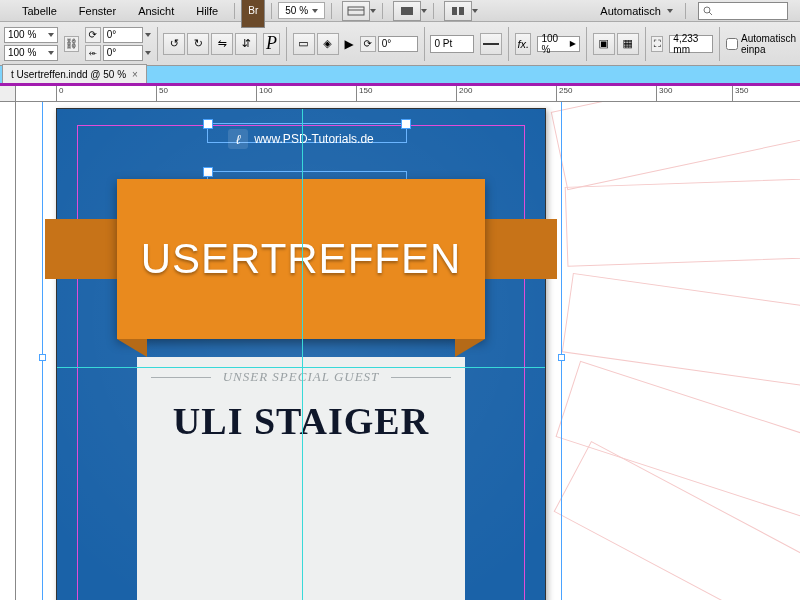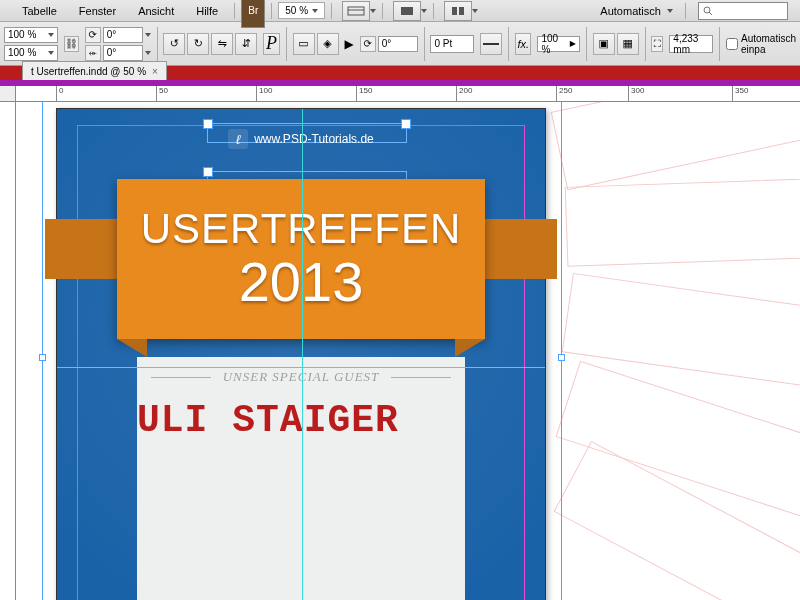--- a/index.html
+++ b/index.html
@@ -25,21 +25,21 @@
 .mini-icon { width: 16px; height: 16px; border: 1px solid #aaa; background: #f0f0f0; display: flex; align-items: center; justify-content: center; font-size: 10px; }
 .tool-group { display: flex; gap: 2px; }
 .tool-btn { width: 22px; height: 22px; border: 1px solid #aaa; background: linear-gradient(#f5f5f5,#e2e2e2); display: flex; align-items: center; justify-content: center; font-size: 11px; }
 .big-p { font-family: Georgia, serif; font-size: 18px; font-style: italic; }
 .num-field { width: 58px; height: 18px; border: 1px solid #999; background: #fff; padding: 0 3px; display: flex; align-items: center; font-size: 10px; }
 .vsep { width: 1px; height: 34px; background: #aaa; }
 .chk { display: flex; align-items: center; gap: 3px; font-size: 10px; }
 .chk input { width: 12px; height: 12px; }
 
 
-.tabbar { height: 20px; background: #b91c1c; border-bottom: 6px solid #a21caf; display: flex; align-items: flex-end; padding-left: 20px; }
+.tabbar { height: 20px; background: #7dd3fc; border-bottom: 3px solid #a21caf; display: flex; align-items: flex-end; }
 .tab { height: 19px; background: #eee; border: 1px solid #999; border-bottom: none; padding: 2px 8px; font-size: 10px; display: flex; align-items: center; gap: 6px; margin-left: 2px; }
 .tab .close { font-size: 10px; color: #666; }
 
 
 .ruler-h { height: 16px; background: #fff; border-bottom: 1px solid #888; position: relative; margin-left: 16px; font-size: 8px; color: #444; }
 .ruler-h .tick { position: absolute; top: 0; bottom: 0; border-left: 1px solid #888; padding-left: 2px; }
 .ruler-v { width: 16px; background: #fff; border-right: 1px solid #888; position: absolute; left: 0; top: 102px; bottom: 0; }
 .ruler-corner { width: 16px; height: 16px; background: #eee; border-right: 1px solid #888; border-bottom: 1px solid #888; position: absolute; left: 0; top: 86px; }
 
 
@@ -75,21 +75,21 @@
 .banner-back { position: absolute; top: 110px; left: -12px; right: -12px; height: 60px; background: #c77318; }
 .banner { position: absolute; top: 70px; left: 60px; right: 60px; height: 160px; background: #e98a1e; box-shadow: 0 4px 10px rgba(0,0,0,0.4); display: flex; flex-direction: column; align-items: center; justify-content: center; color: #fff; font-family: Georgia, 'Times New Roman', serif; }
 .banner .l1 { font-size: 42px; letter-spacing: 1px; text-shadow: 0 2px 3px rgba(0,0,0,0.35); }
 .banner .l2 { font-size: 56px; text-shadow: 0 2px 3px rgba(0,0,0,0.35); margin-top: -4px; }
 .banner-fold-l { position: absolute; top: 230px; left: 60px; width: 0; height: 0; border-top: 18px solid #b56a17; border-left: 30px solid transparent; }
 .banner-fold-r { position: absolute; top: 230px; right: 60px; width: 0; height: 0; border-top: 18px solid #b56a17; border-right: 30px solid transparent; }
 
 .white-card { position: absolute; top: 248px; left: 80px; right: 80px; height: 300px; background: #eef0f0; }
 .sg-title { position: absolute; top: 12px; left: 0; right: 0; text-align: center; font-style: italic; font-family: Georgia, serif; font-size: 13px; color: #9aa1a4; letter-spacing: 1px; }
 .sg-line { position: absolute; top: 20px; height: 1px; background: #aab0b3; }
-.guest-name { position: absolute; top: 42px; left: 0; right: 0; font-family: Liberation Mono, monospace; font-size: 38px; font-weight: bold; color: #b91c1c; letter-spacing: 1px; }
+.guest-name { position: absolute; top: 42px; left: 0; right: 0; text-align: center; font-family: Liberation Serif, serif; font-size: 38px; font-weight: bold; color: #0f172a; letter-spacing: 1px; }
 .guest-topics { position: absolute; top: 92px; left: 0; right: 0; text-align: center; font-family: Georgia, serif; font-size: 12px; color: #9aa1a4; letter-spacing: 1px; }
 
 svg { display: block; }
 .caret { width: 0; height: 0; border-left: 3px solid transparent; border-right: 3px solid transparent; border-top: 4px solid #555; }
 </style>
 </head>
 <body>
 
 <div class="menubar">
   <span class="menu-item">Tabelle</span>
@@ -230,21 +230,21 @@
 </div>
 
 <div class="ruler-corner"></div>
 <div class="ruler-h">
   <div class="tick" style="left:40px">0</div>
   <div class="tick" style="left:140px">50</div>
   <div class="tick" style="left:240px">100</div>
   <div class="tick" style="left:340px">150</div>
   <div class="tick" style="left:440px">200</div>
   <div class="tick" style="left:540px">250</div>
-  <div class="tick" style="left:612px">300</div>
+  <div class="tick" style="left:640px">300</div>
   <div class="tick" style="left:716px">350</div>
 </div>
 <div class="ruler-v"></div>
 
 <div class="canvas-wrap">
   <div class="pasteboard">
 
     <div class="ray" style="left:540px; top:-20px; width:280px; height:80px; transform:rotate(-12deg)"></div>
     <div class="ray" style="left:550px; top:80px; width:280px; height:80px; transform:rotate(-2deg)"></div>
     <div class="ray" style="left:550px; top:190px; width:280px; height:80px; transform:rotate(8deg)"></div>
@@ -263,21 +263,20 @@
         <span class="logo">ℓ</span>
         <span>www.PSD-Tutorials.de</span>
       </div>
 
       <div class="banner-back"></div>
       <div class="tf" style="left:150px; top:62px; width:200px; height:12px">
         <div class="port" style="left:-5px"></div>
       </div>
       <div class="banner">
         <div class="l1">USERTREFFEN</div>
-        <div class="l2">2013</div>
       </div>
       <div class="banner-fold-l"></div>
       <div class="banner-fold-r"></div>
 
       <div class="white-card">
         <div class="sg-line" style="left:14px; width:60px"></div>
         <div class="sg-line" style="right:14px; width:60px"></div>
         <div class="sg-title">UNSER SPECIAL GUEST</div>
         <div class="guest-name">ULI STAIGER</div>
       </div>

